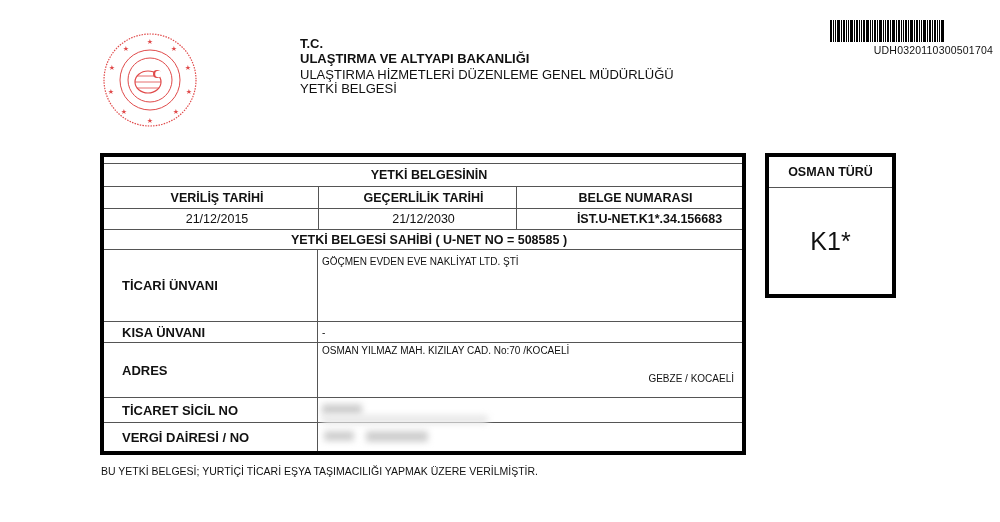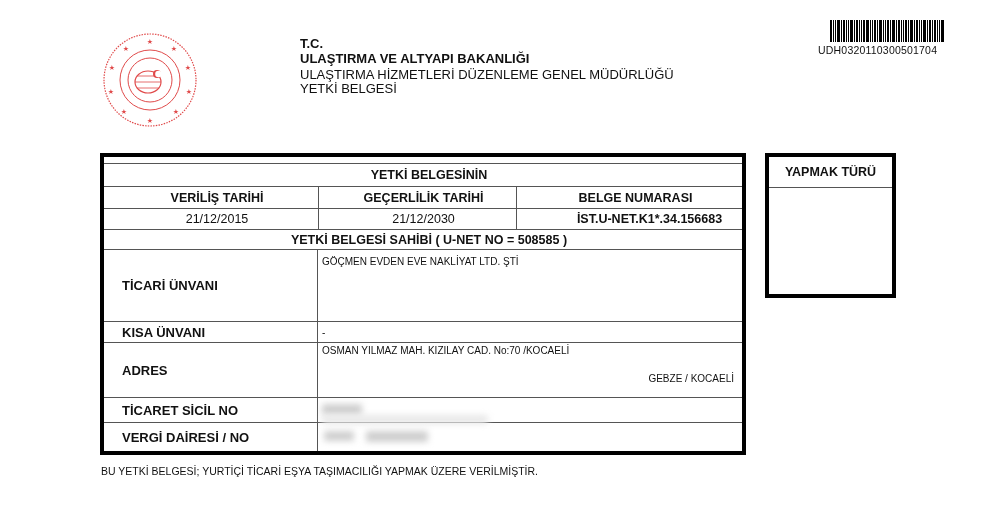--- a/index.html
+++ b/index.html
@@ -13,21 +13,21 @@
   
   .hdr { left:300px; width:460px; text-align:left; }
   .hdr-tc { top:36px; font-size:13px; font-weight:bold; }
   .hdr-min { top:51px; font-size:13px; font-weight:bold; }
   .hdr-dir { top:67px; font-size:13px; }
   .hdr-doc { top:81px; font-size:13px; }
 
   
   .barcode { left:830px; top:20px; width:150px; height:22px; display:flex; align-items:stretch; }
   .barcode span { display:block; height:100%; background:#000; margin-right:1px; }
-  .barcode-text { left:818px; top:44px; width:175px; font-size:10.5px; text-align:left; letter-spacing:0.2px; }
+  .barcode-text { left:818px; top:44px; width:175px; font-size:10.5px; text-align:right; letter-spacing:0.2px; }
 
   
   .main { left:100px; top:153px; width:638px; height:294px; border:4px solid #000; }
   .row { position:absolute; left:0; width:638px; border-bottom:1px solid #555; box-sizing:border-box; }
   .cell { position:absolute; top:0; height:100%; box-sizing:border-box; display:flex; align-items:center; justify-content:center; font-size:12.5px;padding-left:12px; }
   .vline { position:absolute; top:0; height:100%; width:1px; background:#555; }
   .bold { font-weight:bold; }
   .lbl { justify-content:flex-start; padding-left:18px; font-weight:bold; font-size:13px; }
   .val { justify-content:flex-start; align-items:flex-start; padding-left:4px; padding-top:3px; font-size:10px; }
 
@@ -179,16 +179,17 @@
 
   <div style="position:absolute;left:0;top:266px;width:638px;height:28px;">
     <div class="cell lbl" style="left:0;width:213px;">VERGİ DAİRESİ / NO</div>
     <div class="vline" style="left:213px;"></div>
     <div class="blur" style="left:220px;top:8px;width:30px;height:10px;"></div>
     <div class="blur" style="left:262px;top:8px;width:62px;height:11px;"></div>
   </div>
 </div>
 
 <div class="abs turu">
-  <div class="turu-head">YAPMAK TÜRÜ</div>
+  <div class="turu-head">OSMAN TÜRÜ</div>
+  <div class="turu-val">K1*</div>
 </div>
 
 <div class="abs footer">BU YETKİ BELGESİ; YURTİÇİ TİCARİ EŞYA TAŞIMACILIĞI YAPMAK ÜZERE VERİLMİŞTİR.</div>
 
 </body></html>

